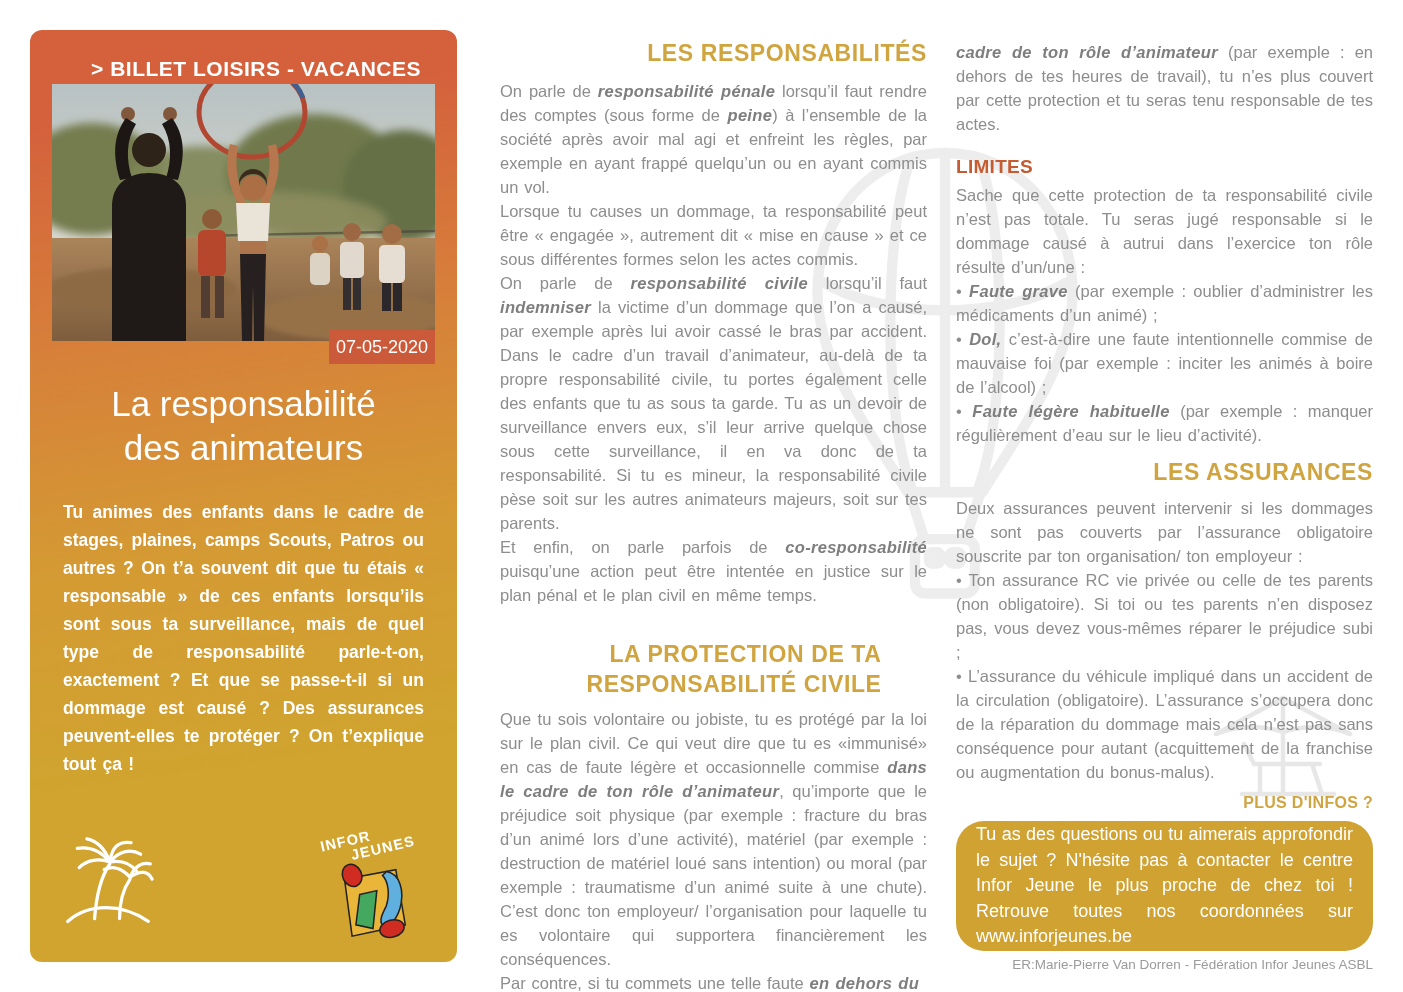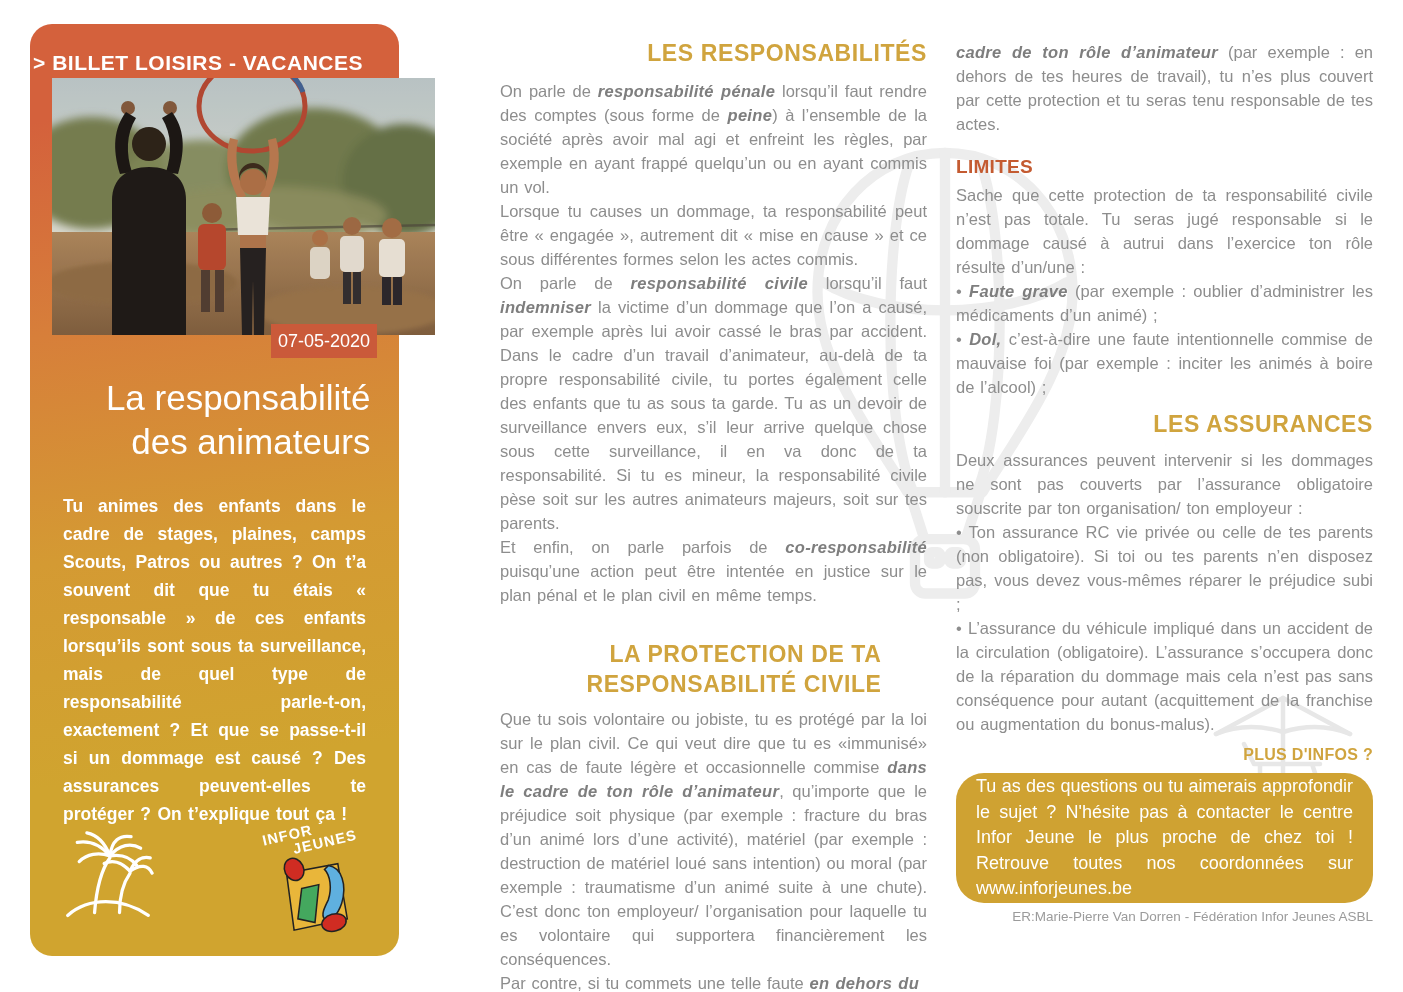--- a/index.html
+++ b/index.html
@@ -11,31 +11,31 @@
   body{
     width:1403px;height:992px;position:relative;overflow:hidden;background:#ffffff;
     font-family:"Liberation Sans",sans-serif;
   }
   
   .wm{position:absolute;z-index:0;}
   .wm-balloon{left:795px;top:126px;}
   .wm-umbrella{left:1208px;top:692px;}
   
   .panel{
-    position:absolute;left:30px;top:24px;width:369px;height:932px;z-index:2;
-    border-radius:22px;
+    position:absolute;left:30px;top:30px;width:427px;height:932px;z-index:2;
+    border-radius:12px;
     background:linear-gradient(172deg,var(--panel-top) 0%,var(--panel-top) 10%,var(--panel-mid) 32%,var(--panel-amber) 55%,var(--panel-bottom) 78%,var(--panel-bottom) 100%);
   }
   .kicker{position:absolute;top:27px;right:36px;color:#fff;font-size:21px;font-weight:bold;letter-spacing:.5px;}
   .photo{position:absolute;left:22px;top:54px;width:383px;height:257px;display:block;}
   .badge{
     position:absolute;top:300px;right:22px;width:106px;height:34px;background:var(--badge);
     color:#fff;font-size:18px;display:flex;align-items:center;justify-content:center;
   }
-  .title{position:absolute;top:352px;left:20px;right:20px;text-align:right;color:#fff;
+  .title{position:absolute;top:352px;left:20px;right:20px;text-align:center;color:#fff;
     font-size:35px;line-height:44px;font-weight:400;}
   .title-inner{max-width:312px;margin:0 auto;}
   .intro{
     position:absolute;top:468px;left:33px;right:33px;color:#fff;font-weight:bold;
     font-size:17.5px;line-height:28px;text-align:justify;word-spacing:1.5px;
   }
   .palms{position:absolute;left:30px;bottom:27px;}
   .logo{position:absolute;right:32px;bottom:20px;width:104px;height:114px;}
   .logo-text{transform:rotate(-13deg);color:#fff;font-weight:bold;font-size:14.5px;letter-spacing:1.2px;line-height:15px;}
   .logo-text .l2{display:block;padding-left:28px;}
@@ -208,20 +208,21 @@
   <p class="body"><span>Que tu sois volontaire ou jobiste, tu es protégé par la loi sur le plan civil. Ce qui veut dire que tu es «immunisé» en cas de faute légère et occasionnelle commise </span><b>dans le cadre de ton rôle d’animateur</b><span>, qu’importe que le préjudice soit physique (par exemple : fracture du bras d’un animé lors d’une activité), matériel (par exemple : destruction de matériel loué sans intention) ou moral (par exemple : traumatisme d’un animé suite à une chute). C’est donc ton employeur/ l’organisation pour laquelle tu es volontaire qui supportera financièrement les conséquences.</span></p>
   <p class="body"><span>Par contre, si tu commets une telle faute </span><b>en dehors du</b></p>
 </div>
 
 <div class="col col-right">
   <p class="body first-p"><b>cadre de ton rôle d’animateur</b><span> (par exemple : en dehors de tes heures de travail), tu n’es plus couvert par cette protection et tu seras tenu responsable de tes actes.</span></p>
   <h3 class="rust">LIMITES</h3>
   <p class="body"><span>Sache que cette protection de ta responsabilité civile n’est pas totale. Tu seras jugé responsable si le dommage causé à autrui dans l’exercice ton rôle résulte d’un/une :</span></p>
   <p class="body"><span>• </span><b>Faute grave</b><span> (par exemple : oublier d’administrer les médicaments d’un animé) ;</span></p>
   <p class="body"><span>• </span><b>Dol,</b><span> c’est-à-dire une faute intentionnelle commise de mauvaise foi (par exemple : inciter les animés à boire de l’alcool) ;</span></p>
+  <p class="body"><span>• </span><b>Faute légère habituelle</b><span> (par exemple : manquer régulièrement d’eau sur le lieu d’activité).</span></p>
   <h2 class="gold assur">LES ASSURANCES</h2>
   <p class="body"><span>Deux assurances peuvent intervenir si les dommages ne sont pas couverts par l’assurance obligatoire souscrite par ton organisation/ ton employeur :</span></p>
   <p class="body"><span>• Ton assurance RC vie privée ou celle de tes parents (non obligatoire). Si toi ou tes parents n’en disposez pas, vous devez vous-mêmes réparer le préjudice subi ;</span></p>
   <p class="body"><span>• L’assurance du véhicule impliqué dans un accident de la circulation (obligatoire). L’assurance s’occupera donc de la réparation du dommage mais cela n’est pas sans conséquence pour autant (acquittement de la franchise ou augmentation du bonus-malus).</span></p>
   <h3 class="gold-sub">PLUS D'INFOS ?</h3>
   <p class="infobox">Tu as des questions ou tu aimerais approfondir le sujet ? N'hésite pas à contacter le centre Infor Jeune le plus proche de chez toi ! Retrouve toutes nos coordonnées sur www.inforjeunes.be</p>
   <div class="credits">
     <div>ER:Marie-Pierre Van Dorren - Fédération Infor Jeunes ASBL</div>
 
   </div>

